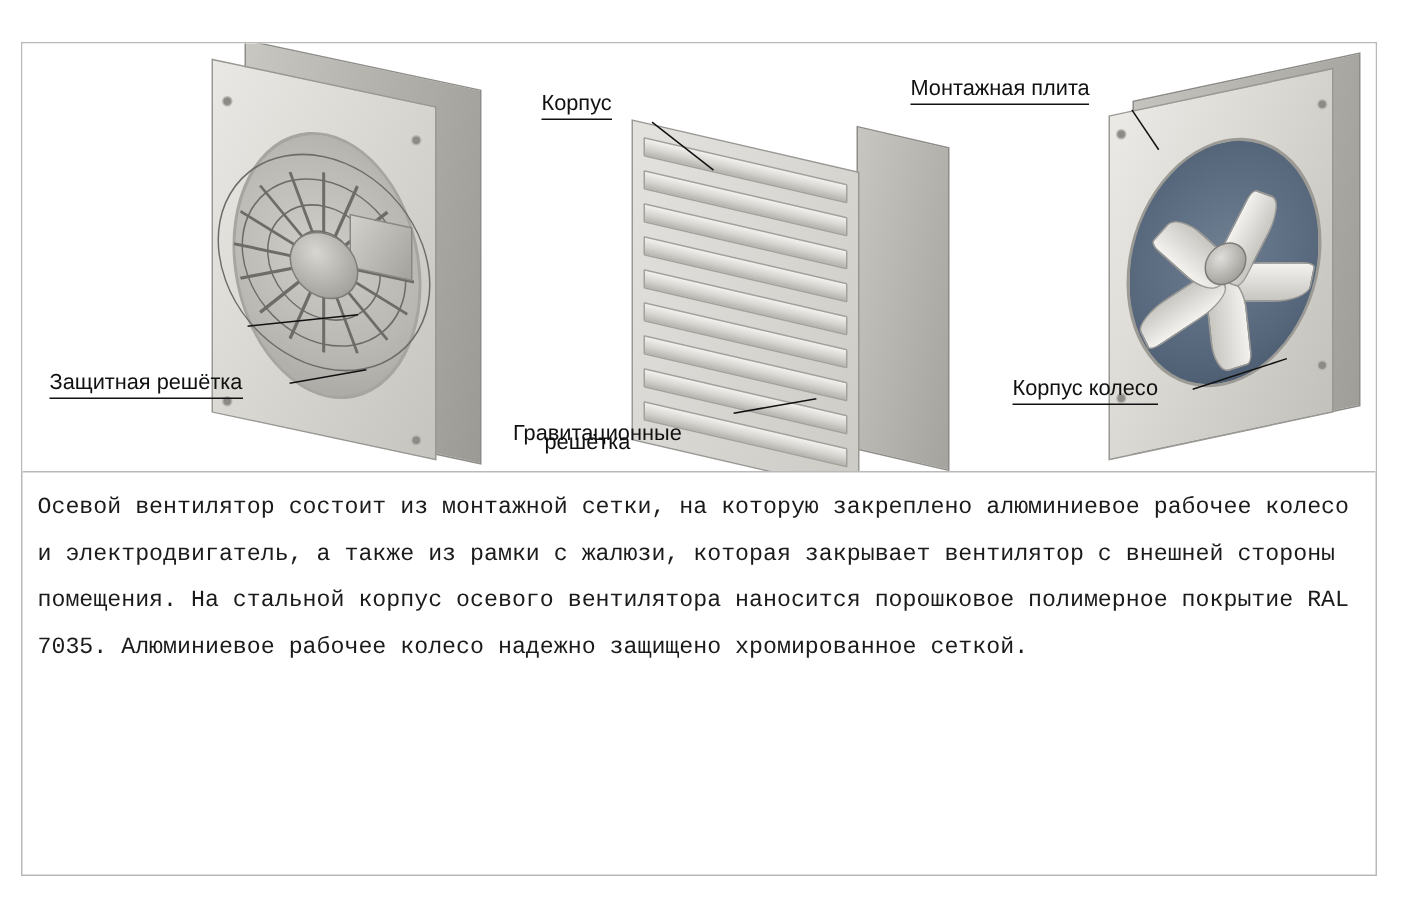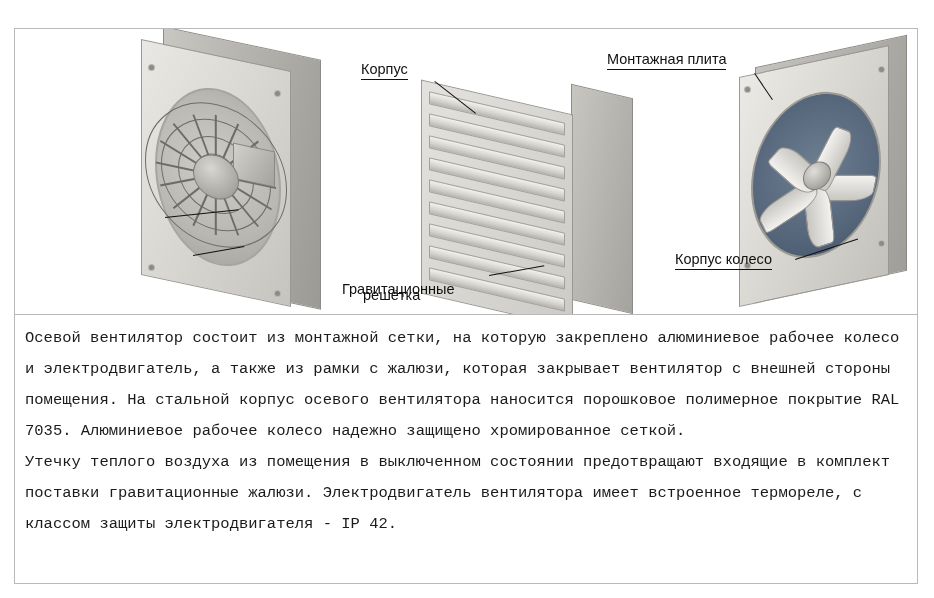--- a/index.html
+++ b/index.html
@@ -319,35 +319,35 @@
           <div class="hub"></div>
         </div>
         <div class="bolt" style="left:6px;  top:36px;"></div>
         <div class="bolt" style="left:140px;top:16px;"></div>
         <div class="bolt" style="left:6px;  top:212px;"></div>
         <div class="bolt" style="left:140px;top:190px;"></div>
       </div>
 
       <div class="leader" style="left:150px; top:188px; width:74px; transform:rotate(-6deg);"></div>
 
+      <div class="fig-label underline" style="left:18px; top:218px;">Защитная решётка</div>
       <div class="leader" style="left:178px; top:226px; width:52px; transform:rotate(-10deg);"></div>
 
       <div class="fig-label underline" style="left:346px; top:32px;text-align:center;">Корпус</div>
       <div class="leader" style="left:420px; top:52px; width:52px; transform:rotate(38deg);"></div>
 
       <div class="fig-label" style="left:327px; top:240px;margin-top:12px;">Гравитационные</div>
       <div class="fig-label" style="left:348px; top:258px;">решётка</div>
       <div class="leader" style="left:474px; top:246px; width:56px; transform:rotate(-10deg);"></div>
 
       <div class="fig-label underline" style="left:592px; top:22px;">Монтажная плита</div>
       <div class="leader" style="left:740px; top:44px; width:32px; transform:rotate(56deg);"></div>
 
       <div class="fig-label underline" style="left:660px; top:222px;">Корпус колесо</div>
       <div class="leader" style="left:780px; top:230px; width:66px; transform:rotate(-18deg);"></div>
     </div>
 
     <div class="text-block">
       <p>Осевой вентилятор состоит из монтажной сетки, на которую закреплено алюминиевое рабочее колесо и электродвигатель, а также из рамки с жалюзи, которая закрывает вентилятор с внешней стороны помещения. На стальной корпус осевого вентилятора наносится порошковое полимерное покрытие RAL 7035. Алюминиевое рабочее колесо надежно защищено хромированное сеткой.</p>
-      <p>Утечку теплого воздуха из помещения в выключенном состоянии предотвращают входящие в комплект поставки гравитационные жалюзи. Электродвигатель вентилятора имеет встроенное термореле, с классом защиты электродвигателя - IP 42.</p>
     </div>
 
   </div>
 </div>
 
 </body></html>

